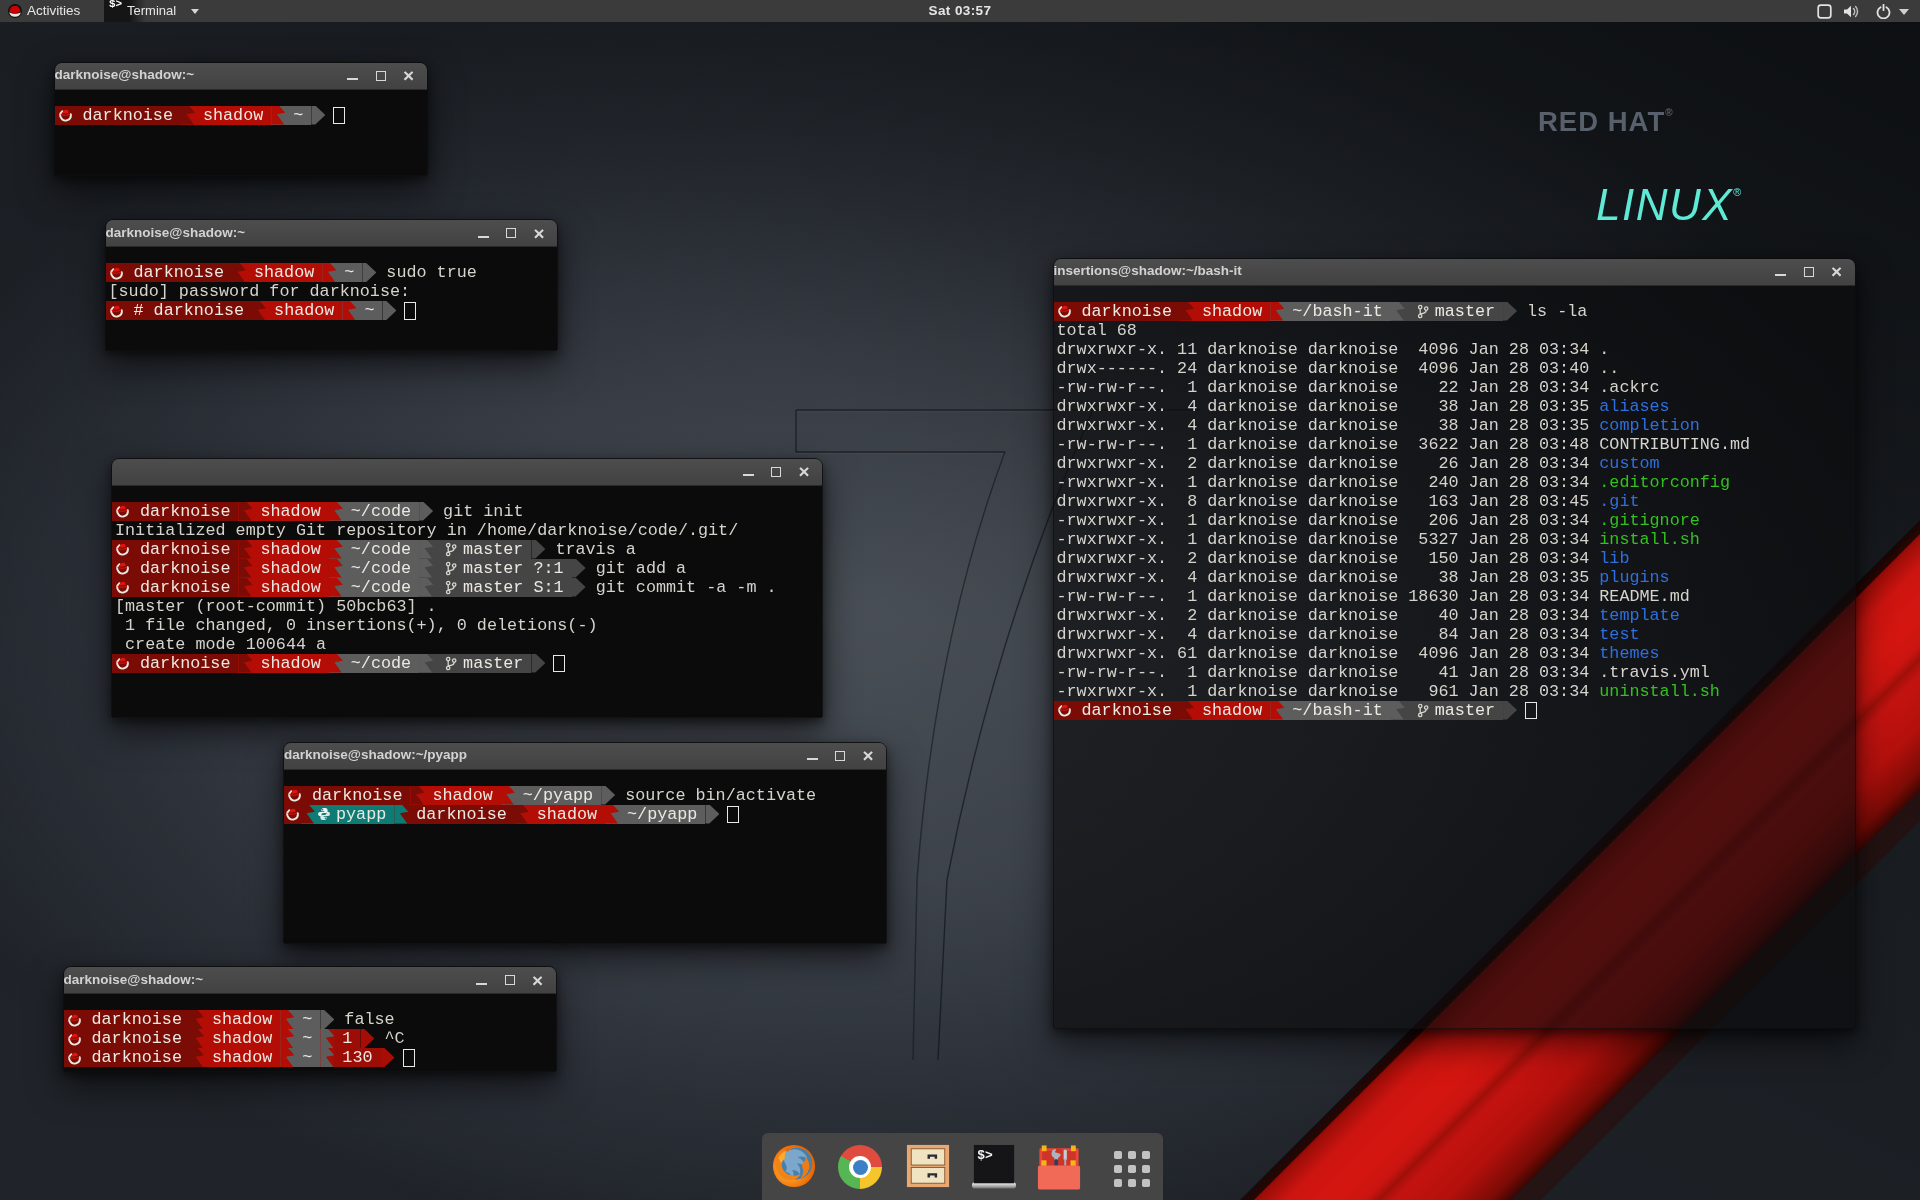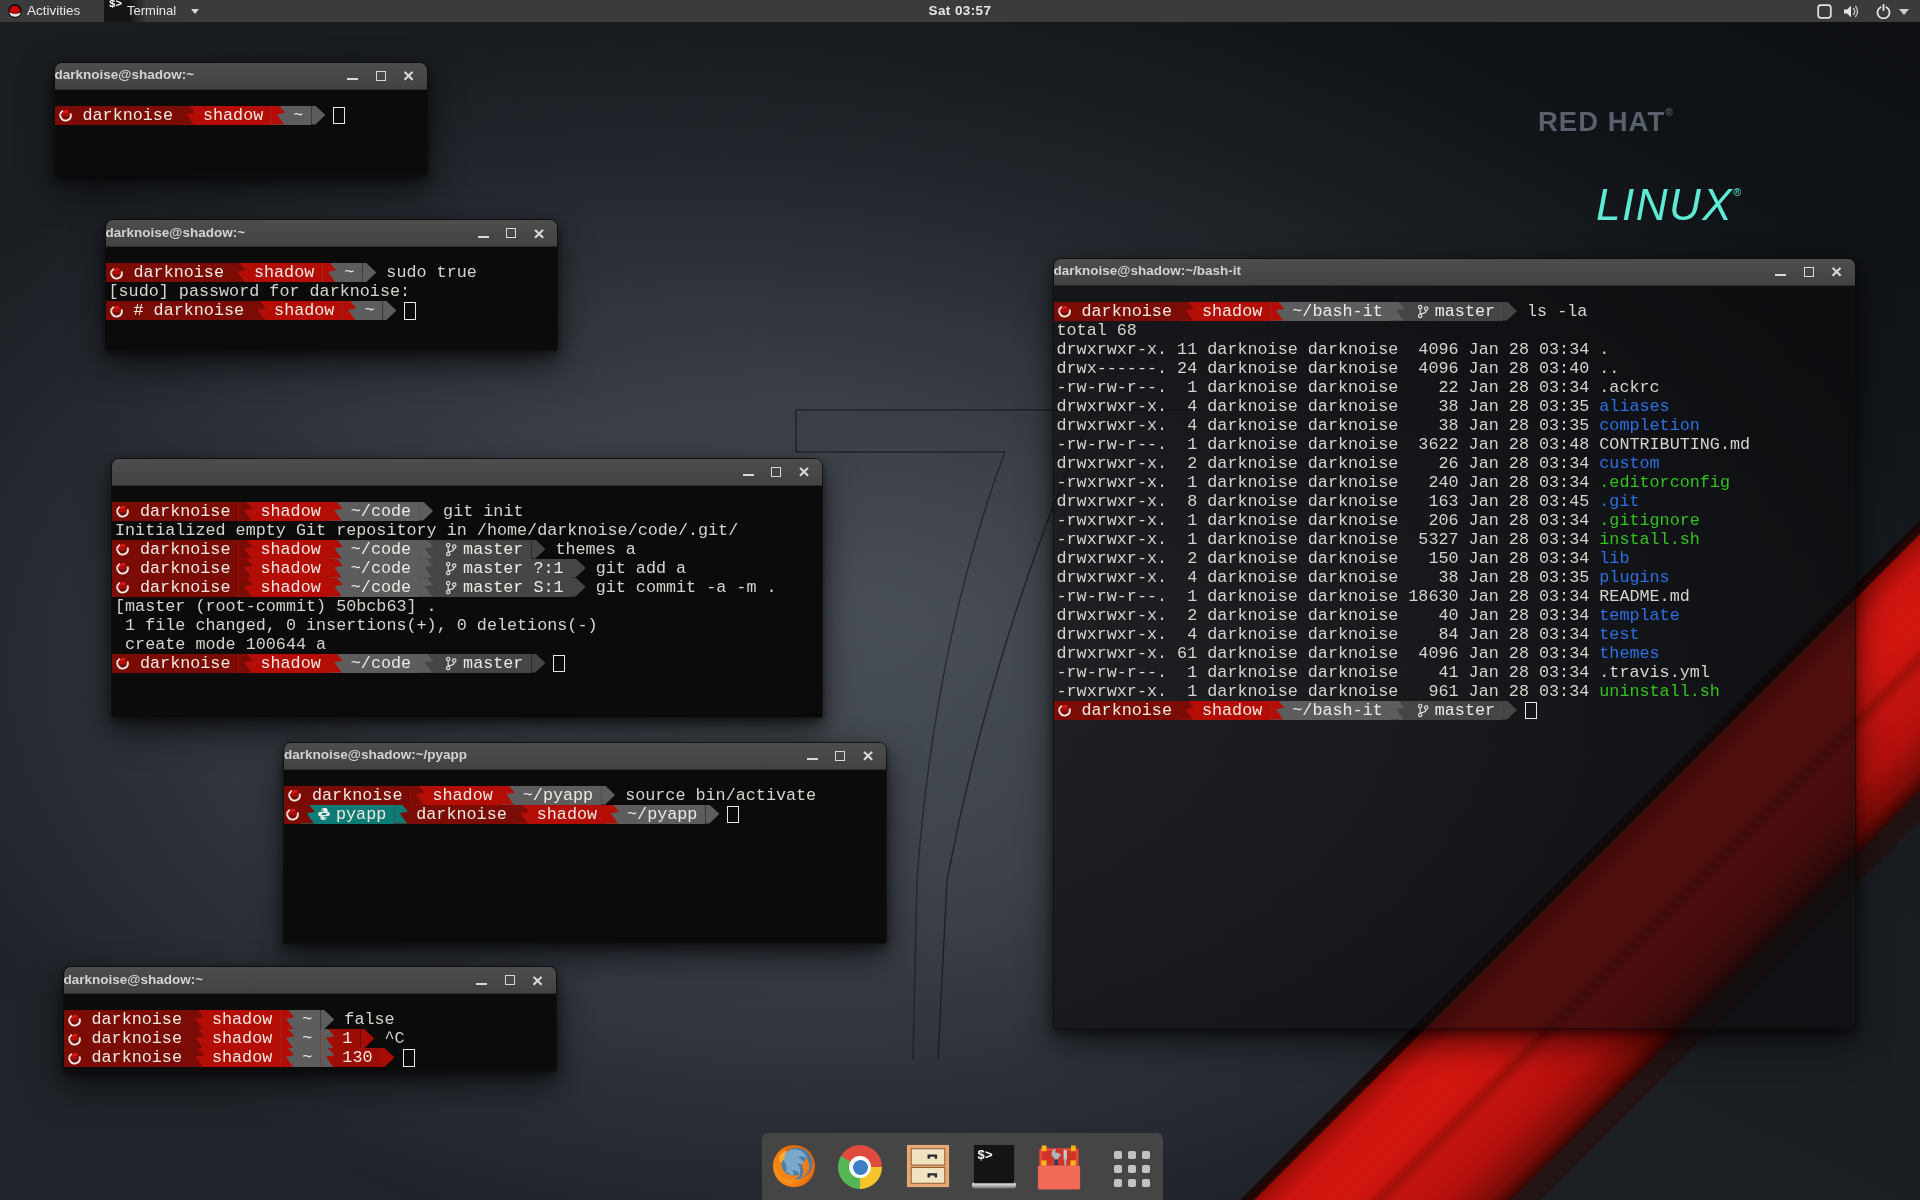--- a/index.html
+++ b/index.html
@@ -171,21 +171,21 @@
               <path d="M13.6,7.2 A5.6,5.6 0 1 1 4.6,3.9" fill="none" stroke="#ece7e0" stroke-width="2" stroke-linecap="round"></path>
               <path d="M4.4,6 Q5.3,2.7 8,2.3 L10.3,2.6 Q11.4,3.8 11.6,5.4 Q8.1,7.2 4.4,6Z" fill="#dd1511"></path>
               <path d="M3,6.7 Q7.8,8.9 12.7,6.5 L13.1,7.4 Q7.8,10 2.6,7.6Z" fill="#dd1511"></path>
             </svg>darknoise</span><span class="zz" style="--l:var(--u);--r:var(--h)"><i></i></span><span class="sg ph sgm">shadow</span><span class="zz" style="--l:var(--h);--r:var(--d)"><i></i></span><span class="sg pd sgm">~/code</span><span class="zz" style="--l:var(--d);--r:var(--g)"><i></i></span><span class="sg pg" style="padding-right:8px"><svg class="gbr" width="12" height="15" viewBox="0 0 12 15">
               <g stroke="#d9d6d0" stroke-width="1.3" fill="none">
                 <circle cx="3.2" cy="3.1" r="1.7"></circle>
                 <circle cx="3.2" cy="12" r="1.7"></circle>
                 <circle cx="9.2" cy="4.6" r="1.7"></circle>
                 <path d="M3.2,4.8 V10.3 M9.2,6.3 Q9.2,9.4 3.4,9.9"></path>
               </g>
-            </svg>master</span><span class="ar" style="--l:var(--g)"></span><span style="padding-left:10px">themes a</span></div>
+            </svg>master</span><span class="ar" style="--l:var(--g)"></span><span style="padding-left:10px">travis a</span></div>
         <div class="row"><span class="sg pu sgt"><svg class="hat" width="15" height="16" viewBox="0 0 16 16">
               <path d="M13.6,7.2 A5.6,5.6 0 1 1 4.6,3.9" fill="none" stroke="#ece7e0" stroke-width="2" stroke-linecap="round"></path>
               <path d="M4.4,6 Q5.3,2.7 8,2.3 L10.3,2.6 Q11.4,3.8 11.6,5.4 Q8.1,7.2 4.4,6Z" fill="#dd1511"></path>
               <path d="M3,6.7 Q7.8,8.9 12.7,6.5 L13.1,7.4 Q7.8,10 2.6,7.6Z" fill="#dd1511"></path>
             </svg>darknoise</span><span class="zz" style="--l:var(--u);--r:var(--h)"><i></i></span><span class="sg ph sgm">shadow</span><span class="zz" style="--l:var(--h);--r:var(--d)"><i></i></span><span class="sg pd sgm">~/code</span><span class="zz" style="--l:var(--d);--r:var(--g)"><i></i></span><span class="sg pg" style="padding-right:8px"><svg class="gbr" width="12" height="15" viewBox="0 0 12 15">
               <g stroke="#d9d6d0" stroke-width="1.3" fill="none">
                 <circle cx="3.2" cy="3.1" r="1.7"></circle>
                 <circle cx="3.2" cy="12" r="1.7"></circle>
                 <circle cx="9.2" cy="4.6" r="1.7"></circle>
                 <path d="M3.2,4.8 V10.3 M9.2,6.3 Q9.2,9.4 3.4,9.9"></path>
@@ -271,21 +271,21 @@
             </svg>darknoise</span><span class="zz" style="--l:var(--u);--r:var(--h)"><i></i></span><span class="sg ph sgm">shadow</span><span class="zz" style="--l:var(--h);--r:var(--d)"><i></i></span><span class="sg pd sgm">~</span><span class="zz" style="--l:var(--d);--r:var(--x)"><i></i></span><span class="sg px sgm">1</span><span class="ar" style="--l:var(--x)"></span><span style="padding-left:10px">^C</span></div>
         <div class="row"><span class="sg pu sgt"><svg class="hat" width="15" height="16" viewBox="0 0 16 16">
               <path d="M13.6,7.2 A5.6,5.6 0 1 1 4.6,3.9" fill="none" stroke="#ece7e0" stroke-width="2" stroke-linecap="round"></path>
               <path d="M4.4,6 Q5.3,2.7 8,2.3 L10.3,2.6 Q11.4,3.8 11.6,5.4 Q8.1,7.2 4.4,6Z" fill="#dd1511"></path>
               <path d="M3,6.7 Q7.8,8.9 12.7,6.5 L13.1,7.4 Q7.8,10 2.6,7.6Z" fill="#dd1511"></path>
             </svg>darknoise</span><span class="zz" style="--l:var(--u);--r:var(--h)"><i></i></span><span class="sg ph sgm">shadow</span><span class="zz" style="--l:var(--h);--r:var(--d)"><i></i></span><span class="sg pd sgm">~</span><span class="zz" style="--l:var(--d);--r:var(--x)"><i></i></span><span class="sg px sgm">130</span><span class="ar" style="--l:var(--x)"></span><span class="cur"></span></div>
       </div>
     </div>
 <div class="win" style="left:1052.5px;top:257.5px;width:801px;height:769px">
       <div class="tbar">
-        <div class="title">darknoise@shadow:~/bash-it</div>
+        <div class="title">insertions@shadow:~/bash-it</div>
         <div class="wb mn">
           <i></i>
         </div>
         <div class="wb mx">
           <i></i>
         </div>
         <div class="wb cl">×</div>
       </div>
       <div class="term" style="background:rgba(10,11,13,0.65)">
         <div class="row"><span class="sg pu sgt"><svg class="hat" width="15" height="16" viewBox="0 0 16 16">

